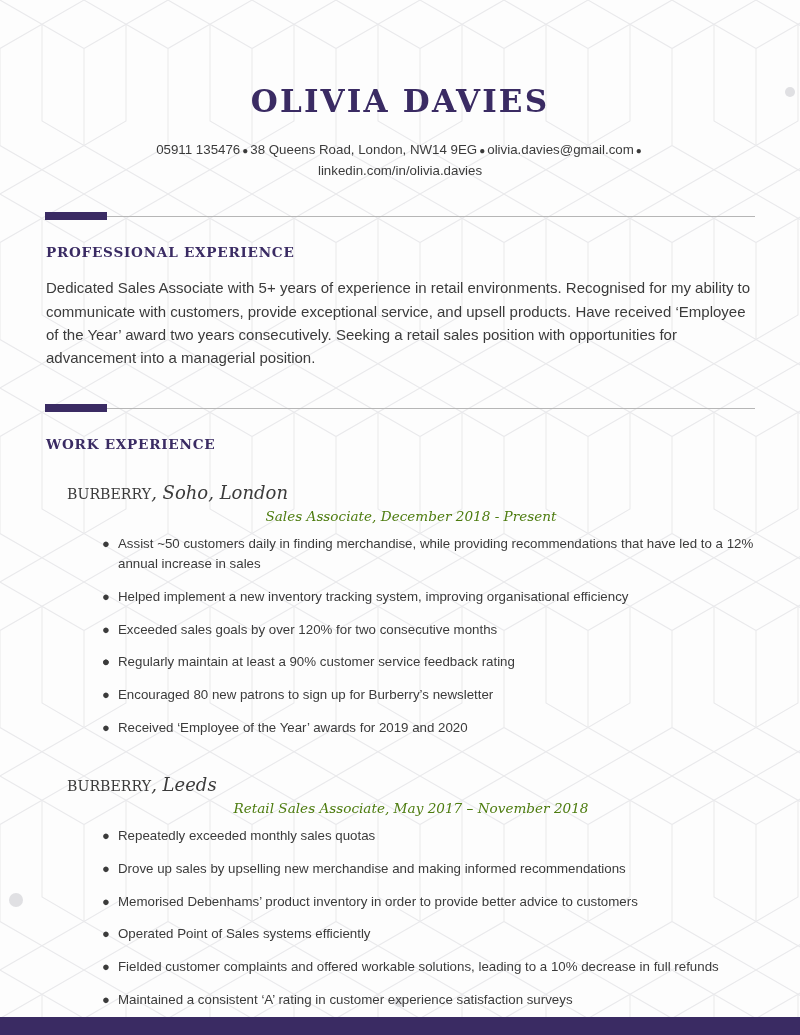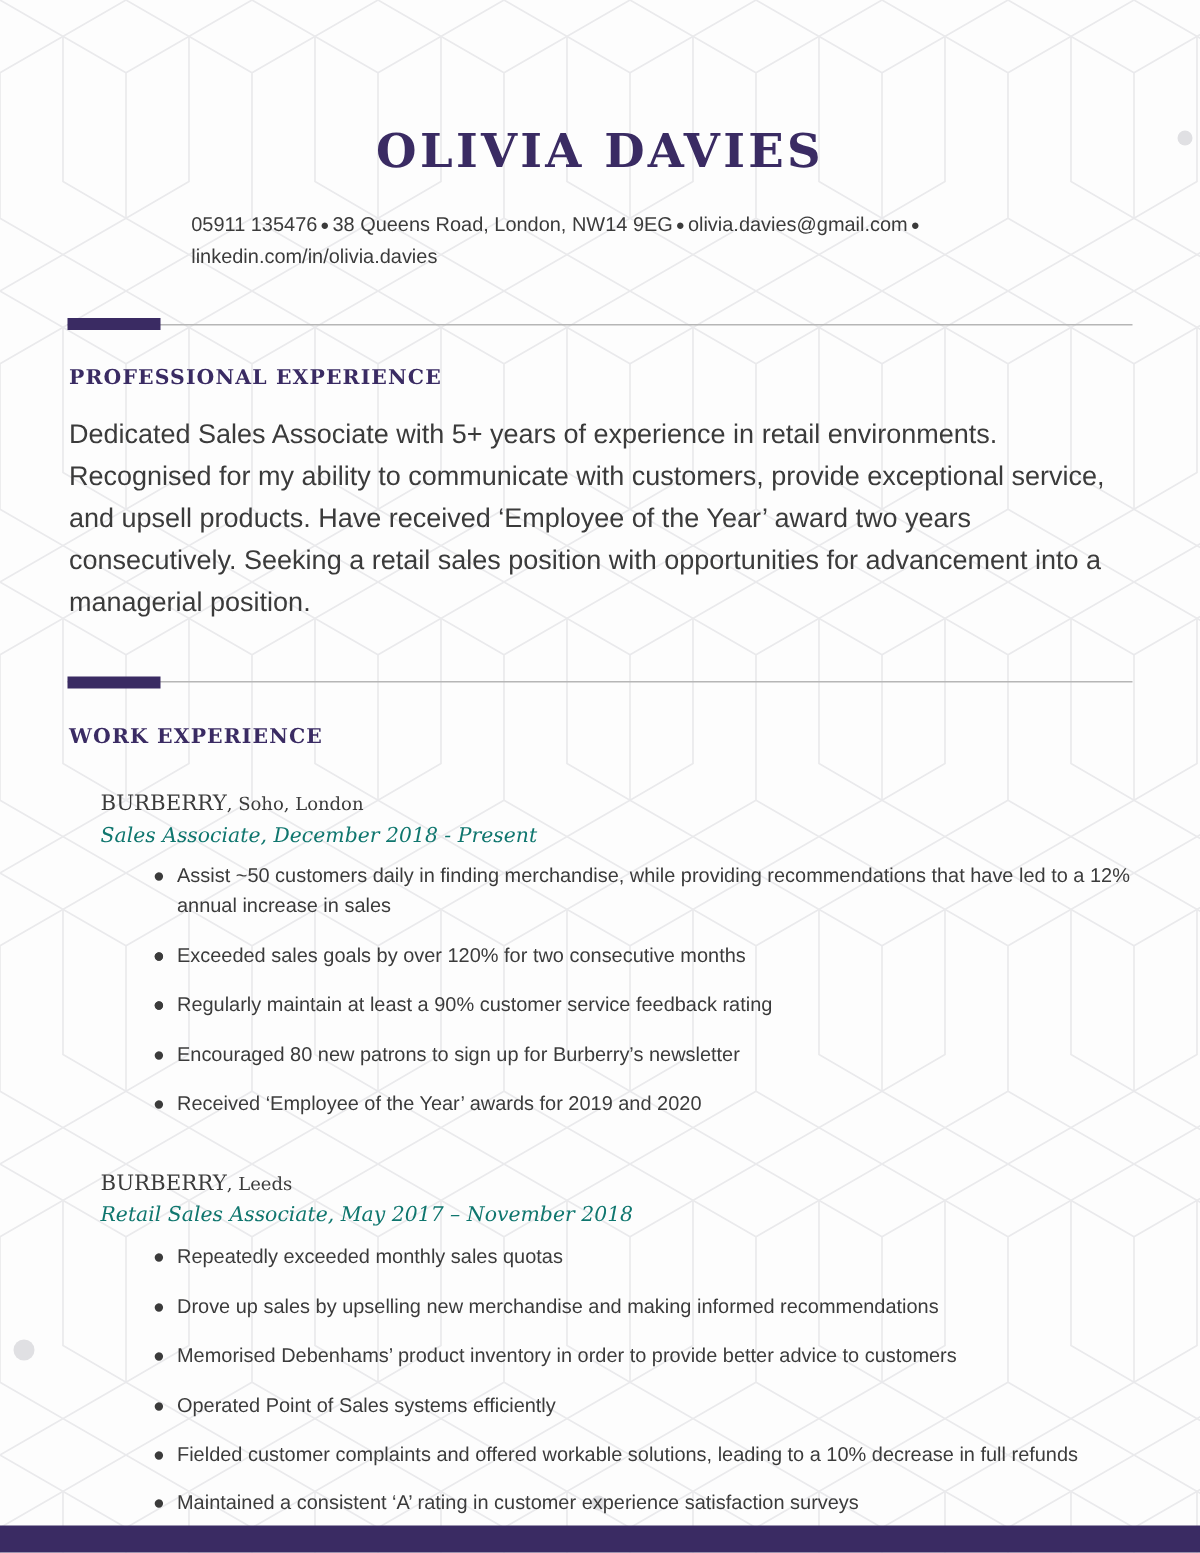--- a/index.html
+++ b/index.html
@@ -44,21 +44,21 @@
     font-size: 31px;
     letter-spacing: 2.2px;
     color: #3a2b63;
     margin: 0;
     padding-top: 84px;
     line-height: 1.1;
   }
   .contact {
     margin: 22px auto 0 auto;
     width: 545px;
-    text-align: left;
+    text-align: center;
     font-family: "Liberation Sans", sans-serif;
     font-size: 13.3px;
     line-height: 1.55;
     color: #3b3b3b;
   }
   .contact .sep {
     font-size: 10px;
     vertical-align: middle;
     padding: 0 2px;
   }
@@ -93,48 +93,49 @@
     font-weight: bold;
     font-size: 13.6px;
     letter-spacing: 0.75px;
     color: #3a2b63;
     margin: 0;
     padding: 24px 0 0 46px;
   }
 
   .summary {
     margin: 16px 45px 0 46px;
-    font-size: 18px;
+    font-size: 15px;
     line-height: 1.55;
     color: #3b3b3b;
     text-align: left;
   }
 
   
   .job {
     margin: 0 45px 0 67px;
   }
   .job.first { padding-top: 27px; }
   .job.next  { padding-top: 33px; }
 
   .job-company {
     font-family: "DejaVu Serif", "Liberation Serif", serif;
     font-size: 14.2px;
     color: #3b3b3b;
     line-height: 1.5;
   }
-  .job-company .loc { font-size: 12px; }
+  .job-company .loc { font-size: 18px; font-style: italic; }
 
   .job-title {
     font-family: "DejaVu Serif", "Liberation Serif", serif;
     font-style: italic;
     font-size: 13.6px;
-    color: #0f766e;
+    color: #4d7c0f;
     line-height: 1.5;
     margin-bottom: 2px;
+    text-align: center;
   }
 
   ul.bullets {
     list-style: none;
     margin: 0;
     padding: 0;
   }
   ul.bullets li {
     position: relative;
     padding-left: 51px;
@@ -218,21 +219,21 @@
 
   <h2 class="section-title">WORK EXPERIENCE</h2>
 
   <div class="job first">
     <div class="job-company">
       <span>BURBERRY</span><span class="loc">, Soho, London</span>
     </div>
     <div class="job-title">Sales Associate, December 2018 - Present</div>
     <ul class="bullets">
       <li><span class="dot">●</span><span>Assist ~50 customers daily in finding merchandise, while providing recommendations that have led to a 12% annual increase in sales</span></li>
-      <li><span class="dot">●</span></li>
+      <li><span class="dot">●</span><span>Helped implement a new inventory tracking system, improving organisational efficiency</span></li>
       <li><span class="dot">●</span><span>Exceeded sales goals by over 120% for two consecutive months</span></li>
       <li><span class="dot">●</span></li>
       <li><span class="dot">●</span><span>Regularly maintain at least a 90% customer service feedback rating</span></li>
       <li><span class="dot">●</span><span>Encouraged 80 new patrons to sign up for Burberry’s newsletter</span></li>
       <li><span class="dot">●</span><span>Received ‘Employee of the Year’ awards for 2019 and 2020</span></li>
     </ul>
   </div>
 
   <div class="job next">
     <div class="job-company">

